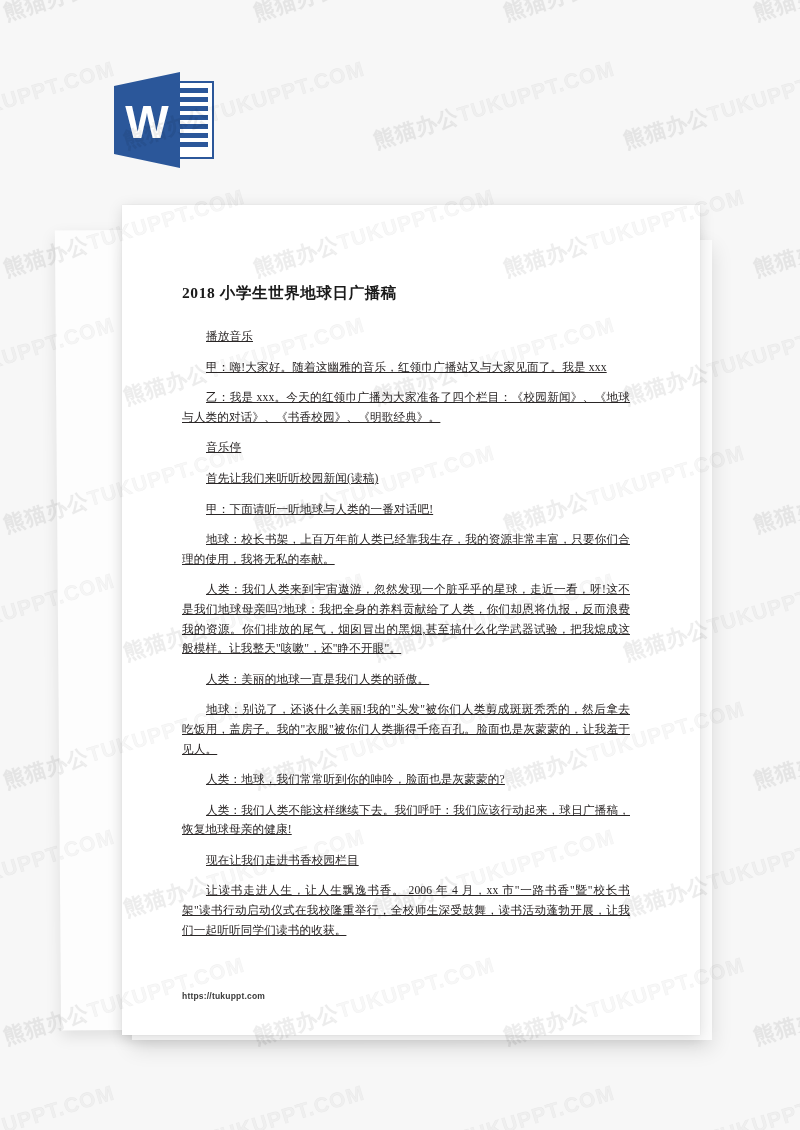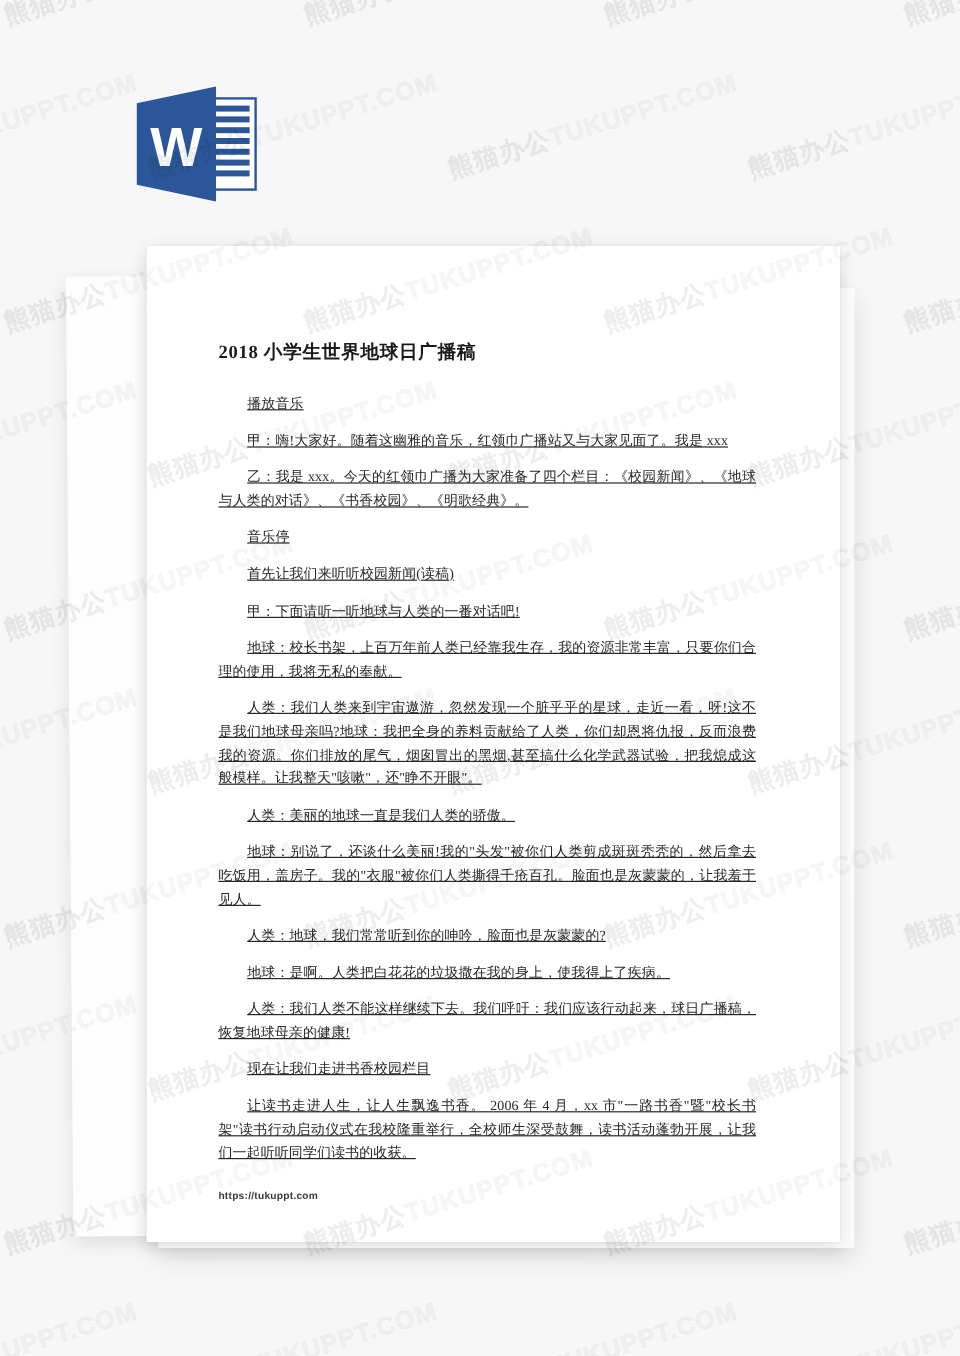--- a/index.html
+++ b/index.html
@@ -177,21 +177,20 @@
         <p class="para indent">甲：嗨!大家好。随着这幽雅的音乐，红领巾广播站又与大家见面了。我是 xxx</p>
         <p class="para indent">乙：我是 xxx。今天的红领巾广播为大家准备了四个栏目：《校园新闻》、《地球与人类的对话》、《书香校园》、《明歌经典》。</p>
         <p class="para indent">音乐停</p>
         <p class="para indent">首先让我们来听听校园新闻(读稿)</p>
         <p class="para indent">甲：下面请听一听地球与人类的一番对话吧!</p>
         <p class="para indent">地球：校长书架，上百万年前人类已经靠我生存，我的资源非常丰富，只要你们合理的使用，我将无私的奉献。</p>
         <p class="para indent">人类：我们人类来到宇宙遨游，忽然发现一个脏乎乎的星球，走近一看，呀!这不是我们地球母亲吗?地球：我把全身的养料贡献给了人类，你们却恩将仇报，反而浪费我的资源。你们排放的尾气，烟囱冒出的黑烟,甚至搞什么化学武器试验，把我熄成这般模样。让我整天"咳嗽"，还"睁不开眼"。</p>
         <p class="para indent">人类：美丽的地球一直是我们人类的骄傲。</p>
         <p class="para indent">地球：别说了，还谈什么美丽!我的"头发"被你们人类剪成斑斑秃秃的，然后拿去吃饭用，盖房子。我的"衣服"被你们人类撕得千疮百孔。脸面也是灰蒙蒙的，让我羞于见人。</p>
         <p class="para indent">人类：地球，我们常常听到你的呻吟，脸面也是灰蒙蒙的?</p>
-        <p class="para indent">地球：是啊。人类把白花花的垃圾撒在我的身上，使我得上了疾病。</p>
         <p class="para indent">人类：我们人类不能这样继续下去。我们呼吁：我们应该行动起来，球日广播稿，恢复地球母亲的健康!</p>
         <p class="para indent">现在让我们走进书香校园栏目</p>
         <p class="para indent">让读书走进人生，让人生飘逸书香。 2006 年 4 月，xx 市"一路书香"暨"校长书架"读书行动启动仪式在我校隆重举行，全校师生深受鼓舞，读书活动蓬勃开展，让我们一起听听同学们读书的收获。</p>
       </div>
 
       <div id="footer-url">https://tukuppt.com</div>
     </div>
 
   </div>
 </div>

